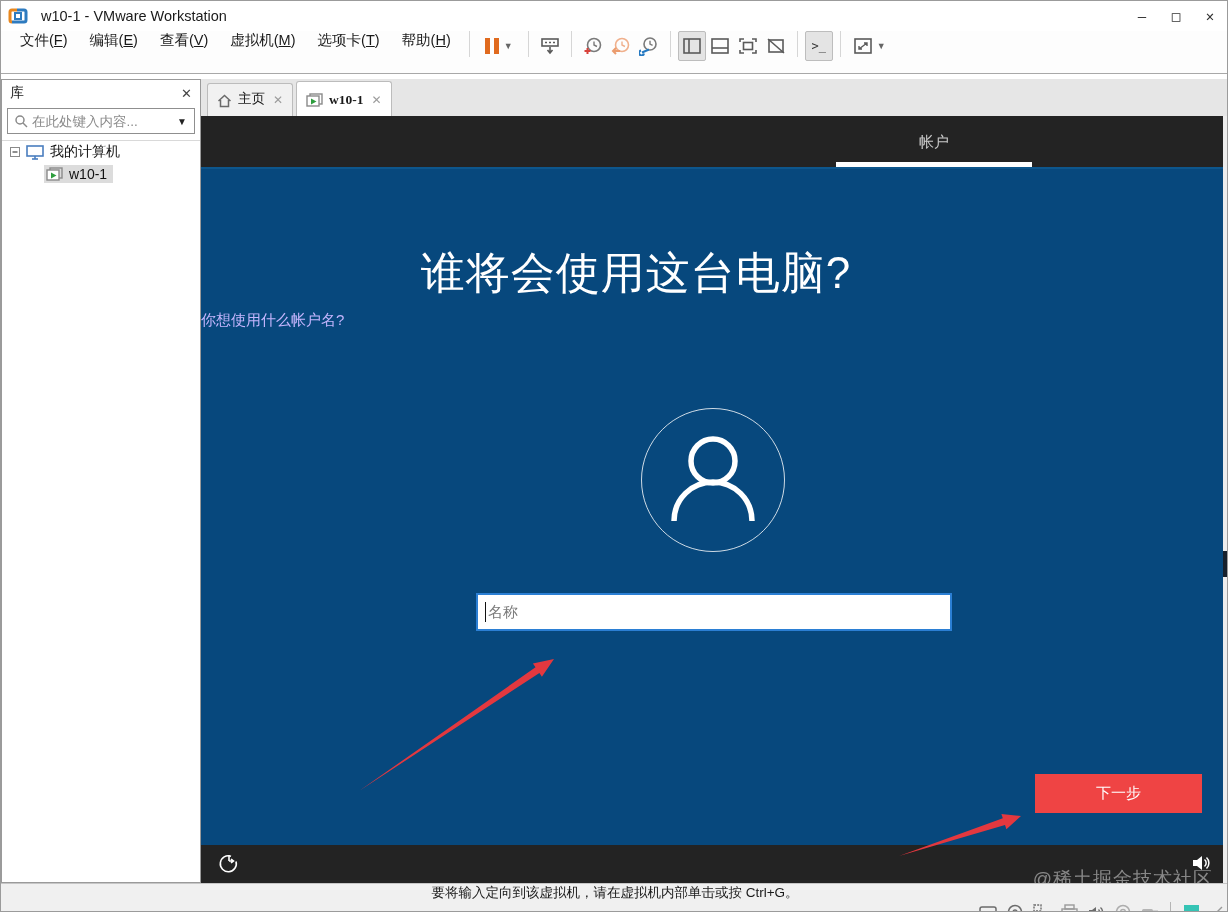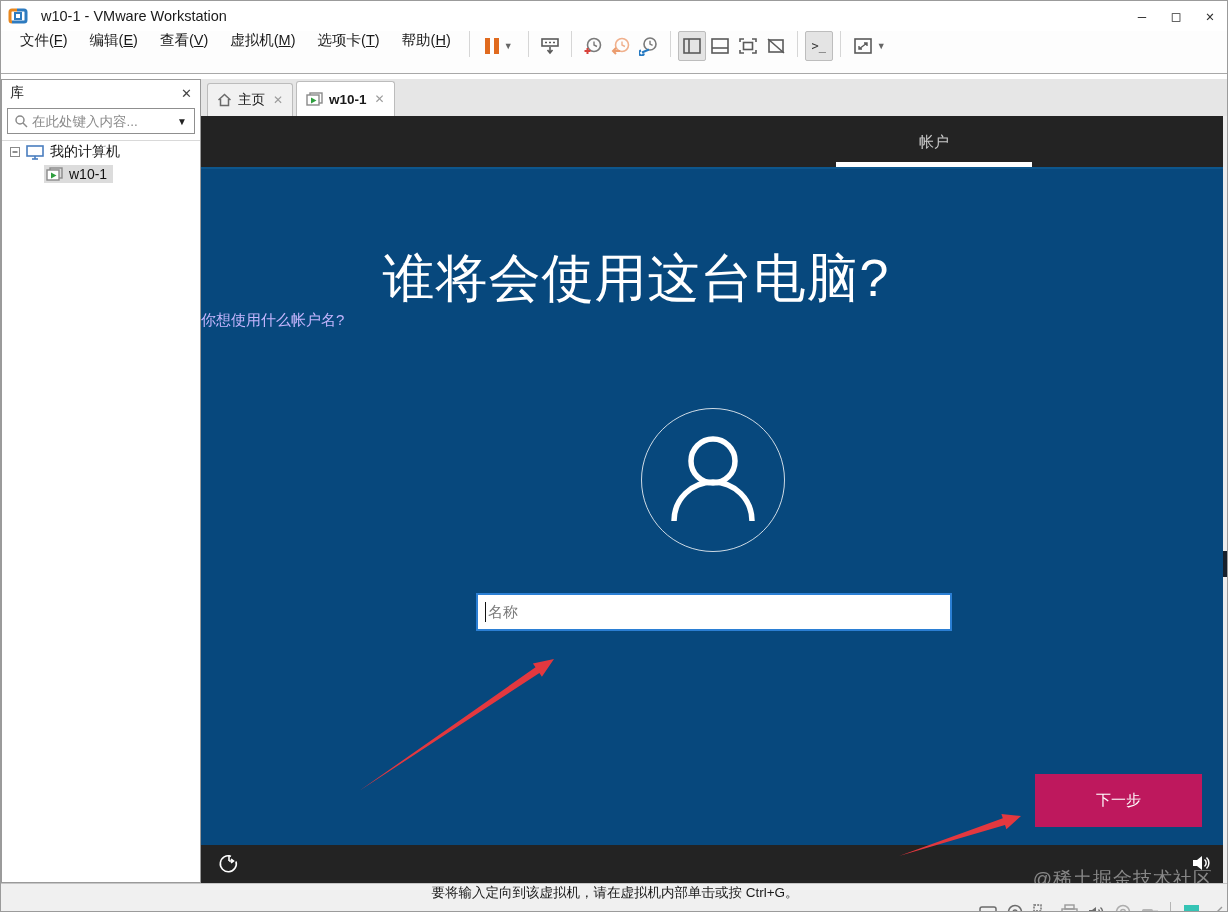--- a/index.html
+++ b/index.html
@@ -38,40 +38,40 @@
   .sb-search .dd { font-size:10px; color:#222; padding:0 3px; }
   .sb-tree { flex:1; border-top:1px solid #d9d9d9; }
   .tree-row { display:flex; align-items:center; height:22px; font-size:14px; color:#111; }
   .tree-row .expander { margin-left:8px; margin-right:6px; }
   .tree-row .ticon { margin-right:6px; }
   .tree-child { padding-left:42px; }
   .tree-sel { background:#dcdcdc; padding:1px 6px 1px 2px; display:flex; align-items:center; }
 
   
   .tabbar { position:absolute; left:200px; top:78px; width:1028px; height:37px; background:#e6e6e6; display:flex; align-items:flex-end; padding-left:6px; }
-  .tab { display:flex; align-items:center; height:33px; border:1px solid #bcbcbc; border-bottom:none; border-radius:3px 3px 0 0; padding:0 9px; margin-right:3px; }
+  .tab { display:flex; align-items:flex-end; height:33px; border:1px solid #bcbcbc; border-bottom:none; border-radius:3px 3px 0 0; padding:8px 9px; margin-right:3px;font-family:Liberation Serif, serif; }
   .tab-home { background:#f1f1f1; }
   .tab-active { background:#fff; height:35px; }
   .tab-label { font-size:13.5px; color:#1a1a1a; margin:0 8px 0 6px; }
   .tab-active .tab-label { font-weight:bold; }
   .tab-close { font-size:12px; color:#9b9b9b; }
 
   
   .vm { position:absolute; left:200px; top:115px; width:1028px; height:767px; background:#07487d; overflow:hidden; }
   .vm-topbar { position:absolute; left:0; top:0; width:1022px; height:53px; background:#232323; border-bottom:2px solid #0d568c; }
   .oobe-nav { position:absolute; left:635px; top:0; width:196px; height:53px; display:flex; align-items:center; justify-content:center; font-size:15px; color:#c9c9c9; }
   .oobe-nav-underline { position:absolute; left:635px; bottom:0; width:196px; height:5px; background:#fff; }
-  .oobe-title { position:absolute; left:0; top:128px; width:870px; text-align:center; font-size:52px; font-weight:300; color:#fff; letter-spacing:1px; }
+  .oobe-title { position:absolute; left:0; top:128px; width:870px; text-align:center; font-size:44px; font-weight:300; color:#fff; letter-spacing:1px; }
   .oobe-subtitle { position:absolute; left:0; top:195px; width:1022px; font-size:15px; color:#c4b5fd; }
   .avatar { position:absolute; left:440px; top:292px; width:144px; height:144px; border:1px solid rgba(255,255,255,.8); border-radius:50%; display:flex; align-items:center; justify-content:center; }
   .name-wrap { position:absolute; left:275px; top:477px; width:476px; height:38px;font-family:Liberation Serif, serif; }
   .name-input { width:100%; height:100%; border:2px solid #2b7fd4; background:#fff; font-size:15px; padding:0 10px; outline:none; font-family:inherit; color:#111; }
   .name-input::placeholder { color:#7a7a7a; }
   .caret { position:absolute; left:9px; top:9px; width:1px; height:20px; background:#111; }
-  .next-btn { position:absolute; left:834px; top:658px; width:167px; height:53px; background:#be185d; color:#fff; font-size:15px; border:none; display:flex; align-items:center; justify-content:center; font-family:inherit; }
+  .next-btn { position:absolute; left:834px; top:658px; width:167px; height:39px; background:#ef4444; color:#fff; font-size:15px; border:none; display:flex; align-items:center; justify-content:center; font-family:inherit; }
   .vm-bottombar { position:absolute; left:0; top:729px; width:1022px; height:38px; background:#232323; }
   .ease-icon { position:absolute; left:18px; top:9px; }
   .vol-icon { position:absolute; left:990px; top:8px; }
   .watermark { position:absolute; left:0; top:750px; width:1012px; text-align:right; font-size:19px; color:rgba(170,170,170,.75); z-index:5; letter-spacing:1px; }
   .arrows { position:absolute; left:0; top:0; width:1028px; height:767px; z-index:6; pointer-events:none; }
   .vm-scroll { position:absolute; right:0; top:0; width:6px; height:767px; background:#ededed; }
   .vm-scroll .thumb { position:absolute; left:0; top:435px; width:5px; height:26px; background:#16202c; }
 
   
   .statusbar { position:absolute; left:0; top:882px; width:1228px; height:30px; background:#f0f0f0; border-top:1px solid #c6c6c6; display:flex; align-items:center; padding:0 6px;flex-direction:column; }

